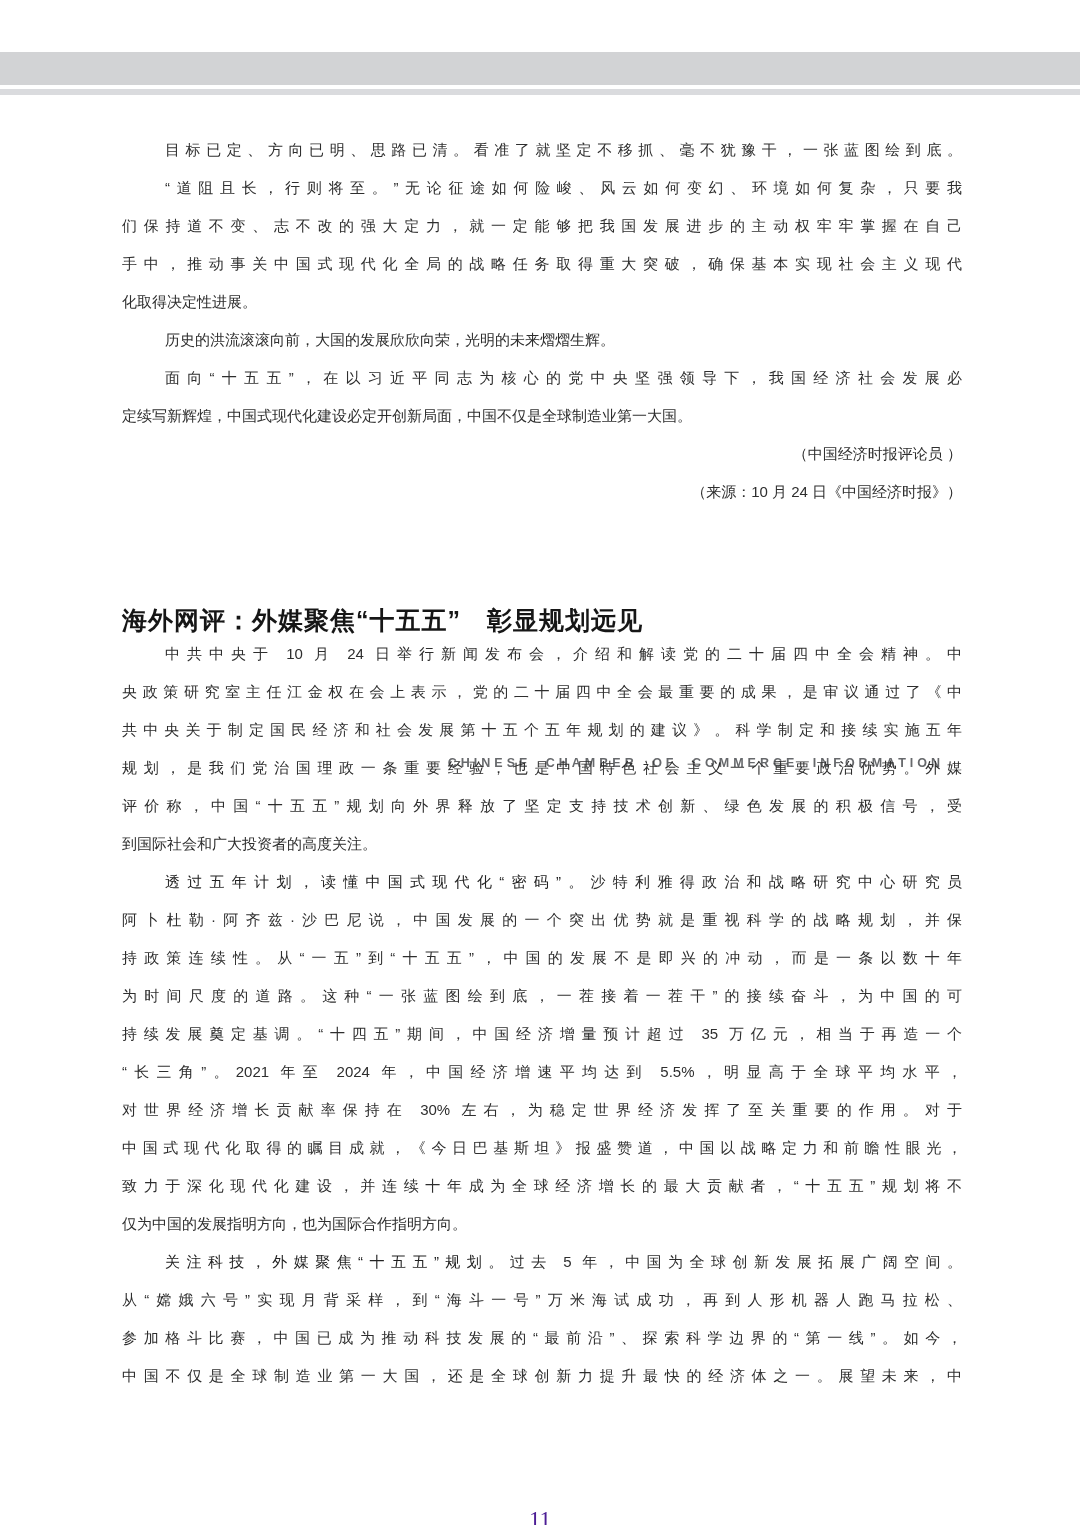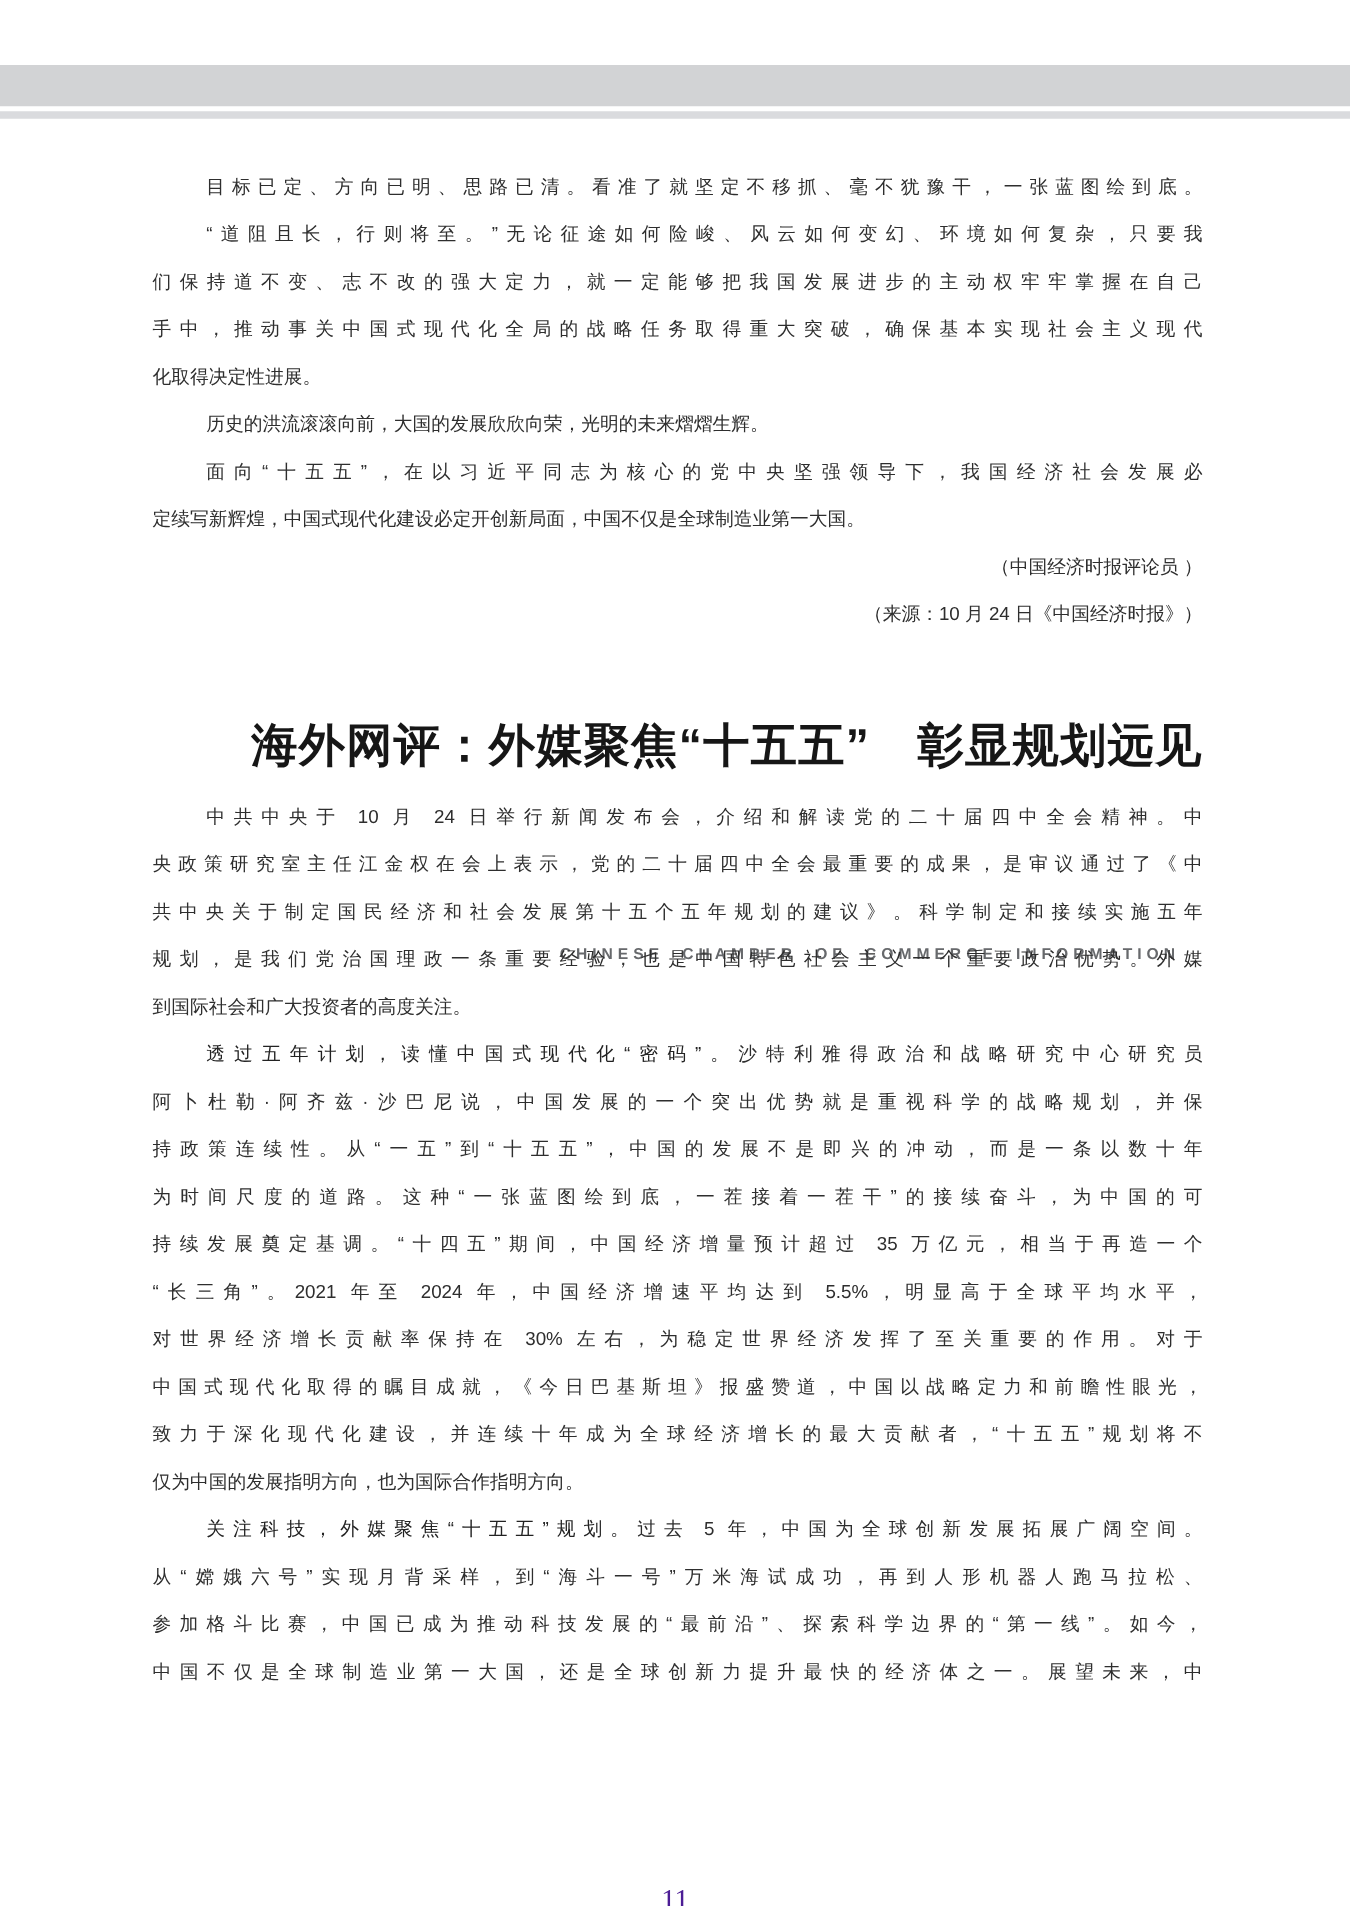--- a/index.html
+++ b/index.html
@@ -41,25 +41,25 @@
     font-size: 15px;
     color: #2e2e2e;
     white-space: nowrap;
   }
   .ln.j { white-space: normal; text-align: justify; text-align-last: justify; }
   .ln.indent { text-indent: 43px; }
   .ln.right { text-align: right; }
   .ln .lead { font-weight: normal; color: #222222; }
   
   .article-title {
-    position: absolute; left: 122px; top: 577px;
+    position: absolute; left: 122px; top: 600px;
     width: 840px; height: 40px; line-height: 40px;
     margin: 0;
-    text-align: right;
-    font-size: 37px; font-weight: bold;
+    text-align: left;
+    font-size: 25px; font-weight: bold;
     letter-spacing: 1px;
     color: #161616;
   }
   
   .page-number {
     position: absolute; left: 0; top: 1506px;
     width: 1080px; height: 28px; line-height: 28px;
     text-align: center;
     font-family: "Liberation Serif", "DejaVu Serif", serif;
     font-size: 23px;
@@ -86,20 +86,21 @@
     <div class="ln right">（来源：10 月 24 日《中国经济时报》）</div>
   </div>
 
 <h1 class="article-title">海外网评：外媒聚焦“十五五”　彰显规划远见</h1>
 
 <div class="article" id="article-2">
     <div class="ln j indent">中共中央于 10 月 24 日举行新闻发布会，介绍和解读党的二十届四中全会精神。中</div>
     <div class="ln j">央政策研究室主任江金权在会上表示，党的二十届四中全会最重要的成果，是审议通过了《中</div>
     <div class="ln j">共中央关于制定国民经济和社会发展第十五个五年规划的建议》。科学制定和接续实施五年</div>
     <div class="ln j">规划，是我们党治国理政一条重要经验，也是中国特色社会主义一个重要政治优势。外媒</div>
+    <div class="ln j">评价称，中国“十五五”规划向外界释放了坚定支持技术创新、绿色发展的积极信号，受</div>
     <div class="ln">到国际社会和广大投资者的高度关注。</div>
     <div class="ln j indent"><span class="lead">透过五年计划，读懂中国式现代化“密码”。</span><span>沙特利雅得政治和战略研究中心研究员</span></div>
     <div class="ln j">阿卜杜勒·阿齐兹·沙巴尼说，中国发展的一个突出优势就是重视科学的战略规划，并保</div>
     <div class="ln j">持政策连续性。从“一五”到“十五五”，中国的发展不是即兴的冲动，而是一条以数十年</div>
     <div class="ln j">为时间尺度的道路。这种“一张蓝图绘到底，一茬接着一茬干”的接续奋斗，为中国的可</div>
     <div class="ln j">持续发展奠定基调。“十四五”期间，中国经济增量预计超过 35 万亿元，相当于再造一个</div>
     <div class="ln j">“长三角”。2021 年至 2024 年，中国经济增速平均达到 5.5%，明显高于全球平均水平，</div>
     <div class="ln j">对世界经济增长贡献率保持在 30% 左右，为稳定世界经济发挥了至关重要的作用。对于</div>
     <div class="ln j">中国式现代化取得的瞩目成就，《今日巴基斯坦》报盛赞道，中国以战略定力和前瞻性眼光，</div>
     <div class="ln j">致力于深化现代化建设，并连续十年成为全球经济增长的最大贡献者，“十五五”规划将不</div>

